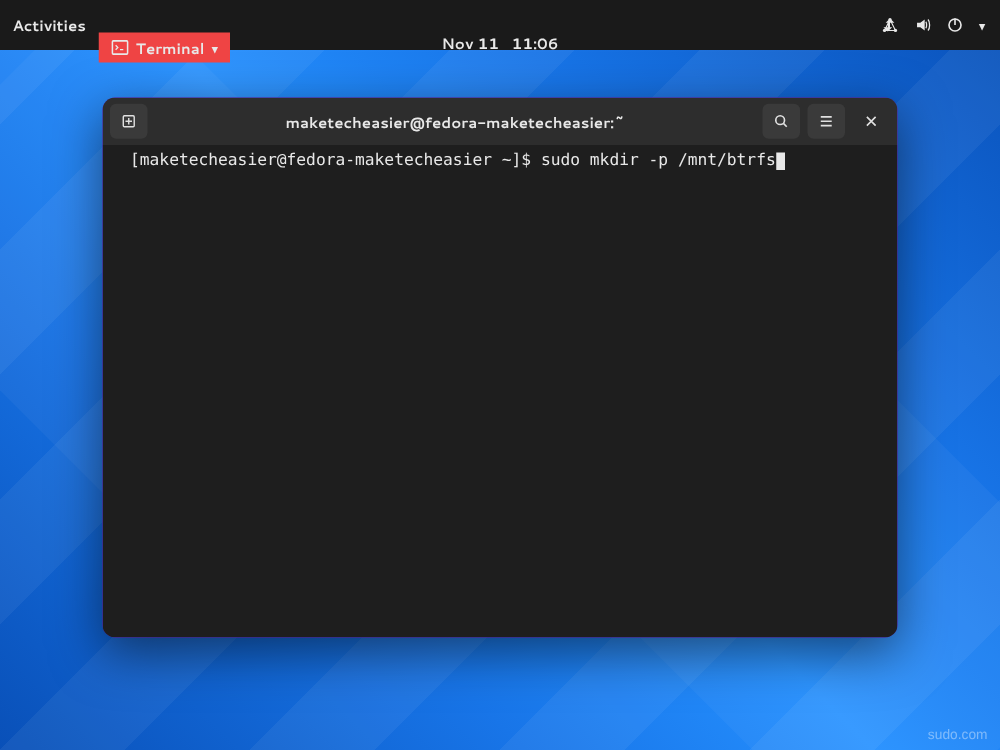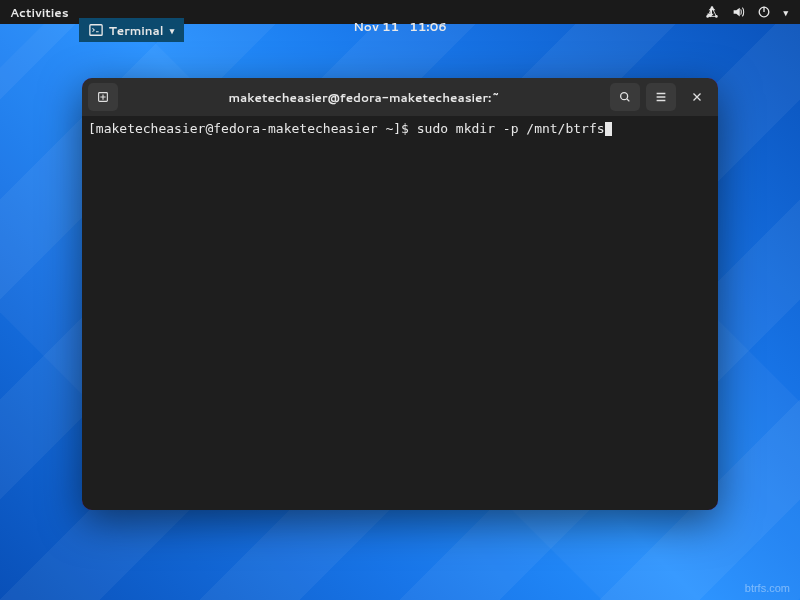--- a/index.html
+++ b/index.html
@@ -30,32 +30,32 @@
       top: 40px; left: -60px;
     }
     .wallpaper::after {
       width: 280px; height: 280px;
       transform: rotate(45deg);
       bottom: -40px; right: -40px;
     }
     .topbar {
       position: absolute;
       top: 0; left: 0; right: 0;
-      height: 24px;
+      height: 40px;
       background: #1a1a1a;
       color: #e8e8e8;
       display: flex;
       align-items: center;
       font-size: 12px;
       font-weight: 600;
       z-index: 10;
     }
     .topbar-left { display: flex; align-items: center; gap: 0; }
     .topbar-item { padding: 0 10px; display: flex; align-items: center; gap: 6px; height: 24px; }
-    .topbar-item.active { background: #0c4a6e; margin-top: 36px; }
+    .topbar-item.active { background: #ef4444; margin-top: 36px; }
     .topbar-center {
       position: absolute;
       left: 50%;
       transform: translateX(-50%);
       display: flex; gap: 10px; margin-top: 29px;
     }
     .topbar-right {
       margin-left: auto;
       display: flex;
       align-items: center;
@@ -98,21 +98,21 @@
       flex: 1;
       text-align: center;
       color: #e8e8e8;
       font-size: 12px;
       font-weight: 600;
     }
     .titlebar-right { display: flex; gap: 6px; }
     .terminal-body {
       flex: 1;
       background: #1e1e1e;
-      padding: 4px 6px;
+      padding: 4px 22px;
       font-family: "DejaVu Sans Mono", Menlo, Consolas, monospace;
       font-size: 13px;
       color: #e8e8e8;
       line-height: 1.35;
     }
     .term-line { white-space: pre; }
     .cursor {
       display: inline-block;
       width: 7px;
       height: 14px;
@@ -207,13 +207,13 @@
             <path d="M4 4l8 8M12 4l-8 8" stroke="currentColor" stroke-width="1.5"></path>
           </svg>
       </div>
     </div>
   </div>
   <div class="terminal-body">
     <div class="term-line"><span>[maketecheasier@fedora-maketecheasier ~]$ </span><span>sudo mkdir -p /mnt/btrfs</span><span class="cursor"></span></div>
   </div>
 </div>
 
-<div class="watermark">btrfs.com</div>
+<div class="watermark">sudo.com</div>
 
 </body></html>

